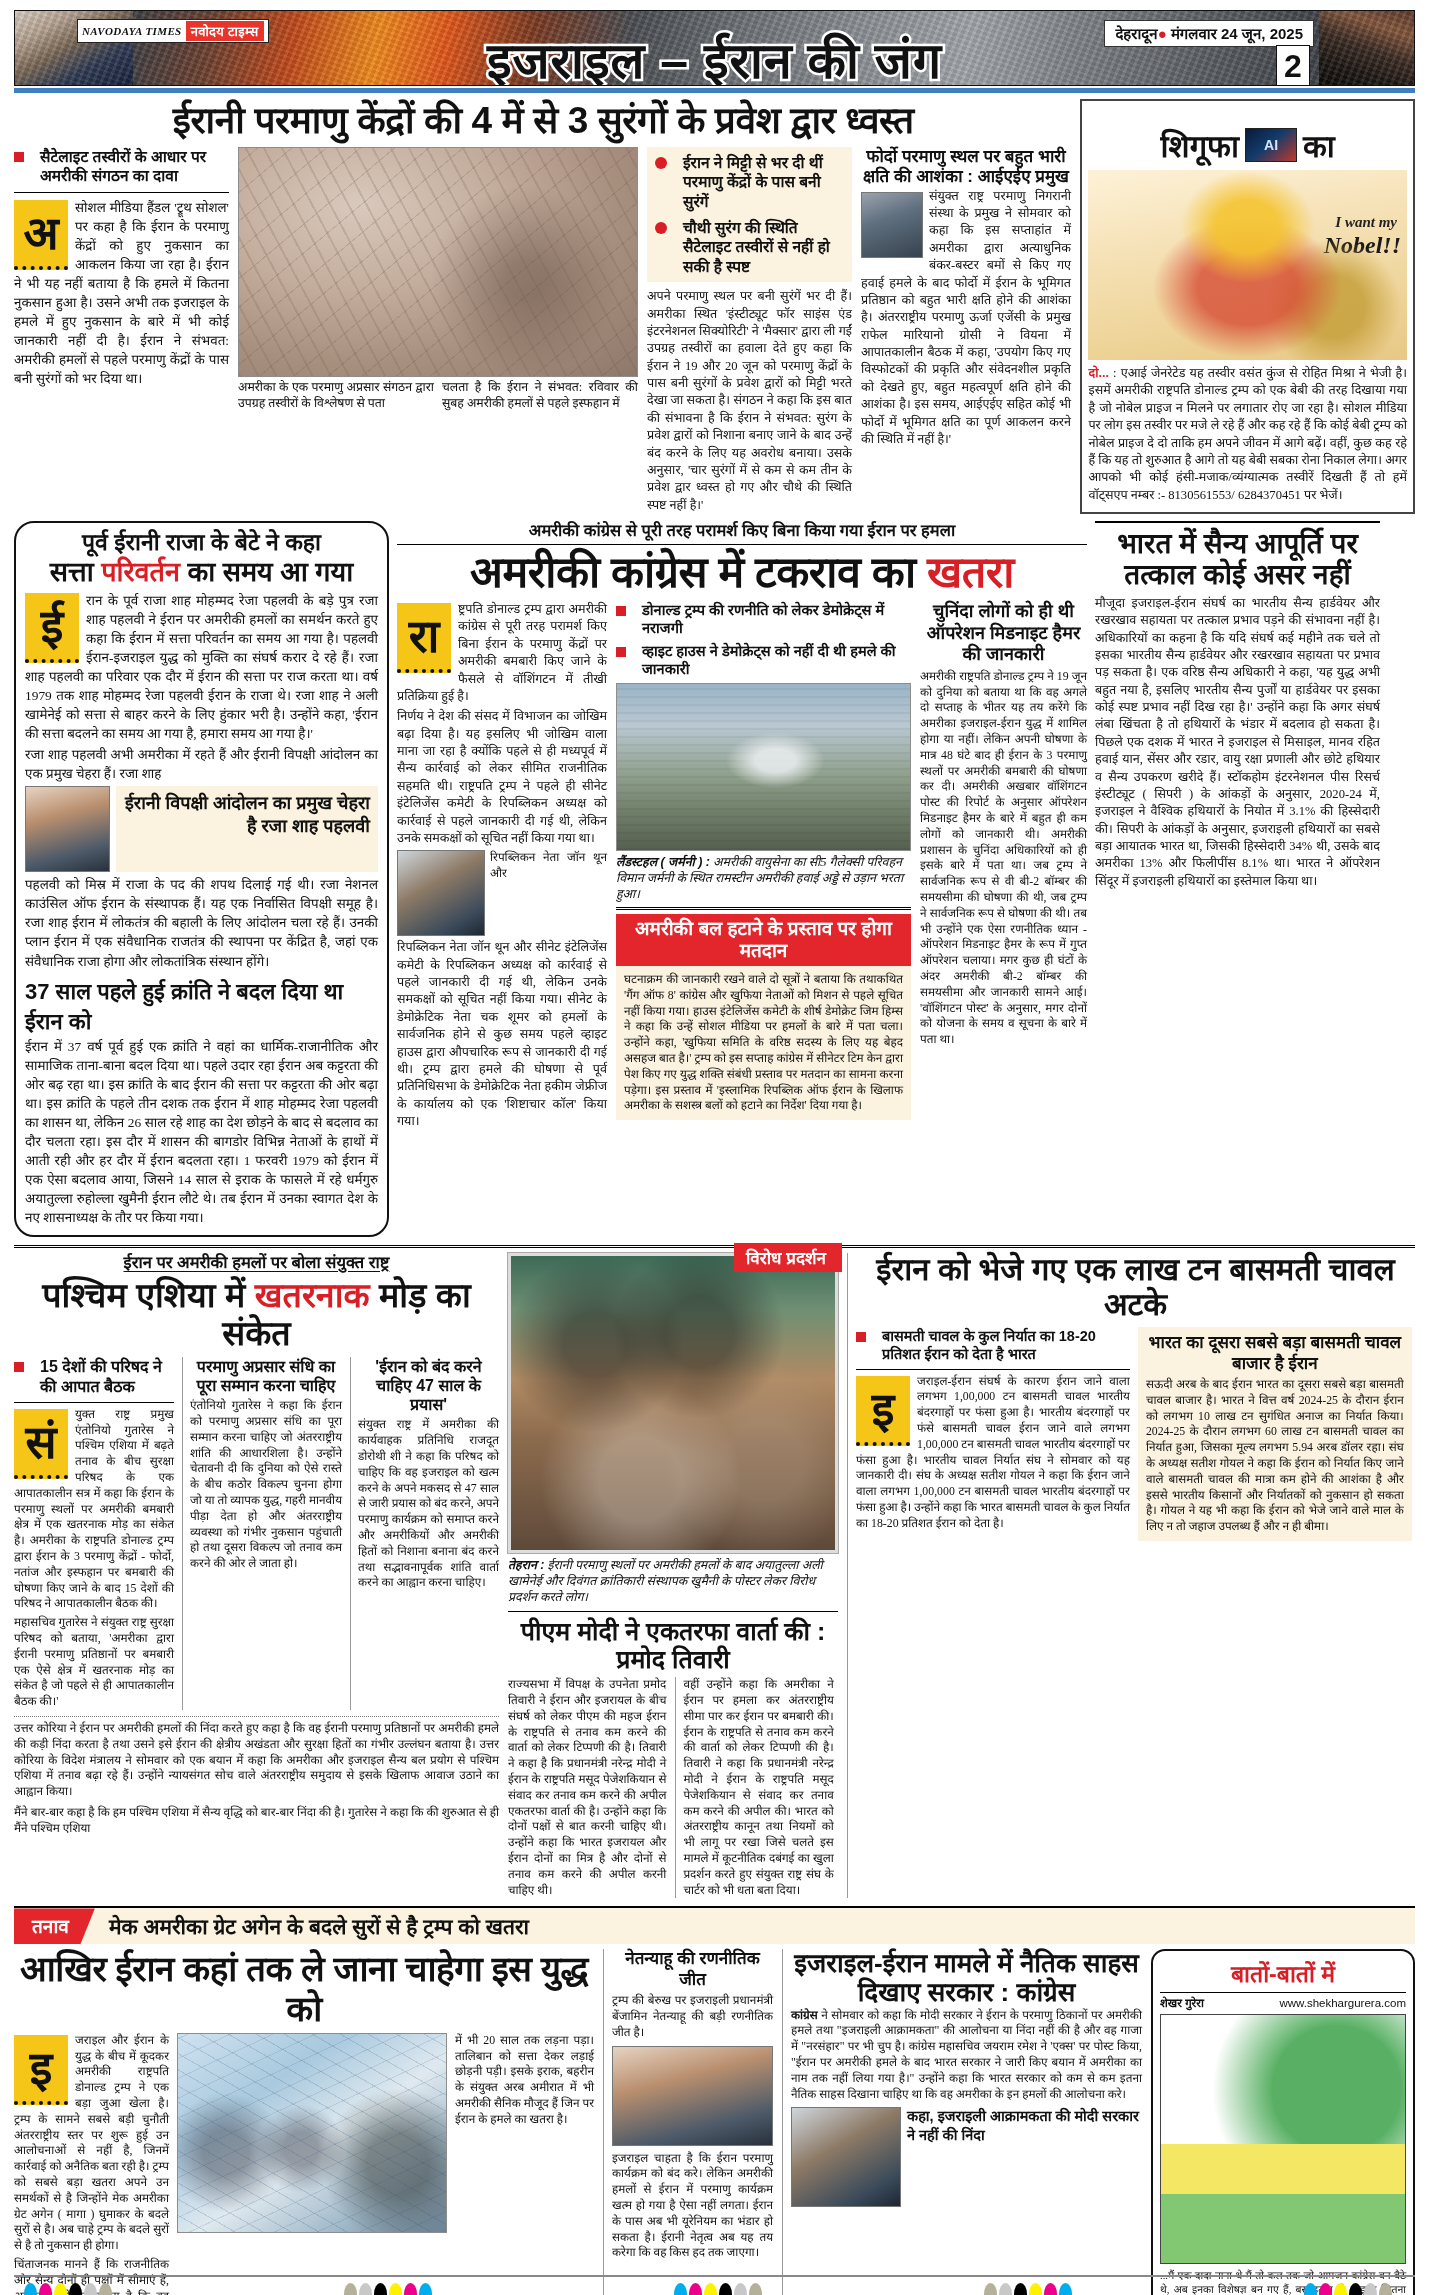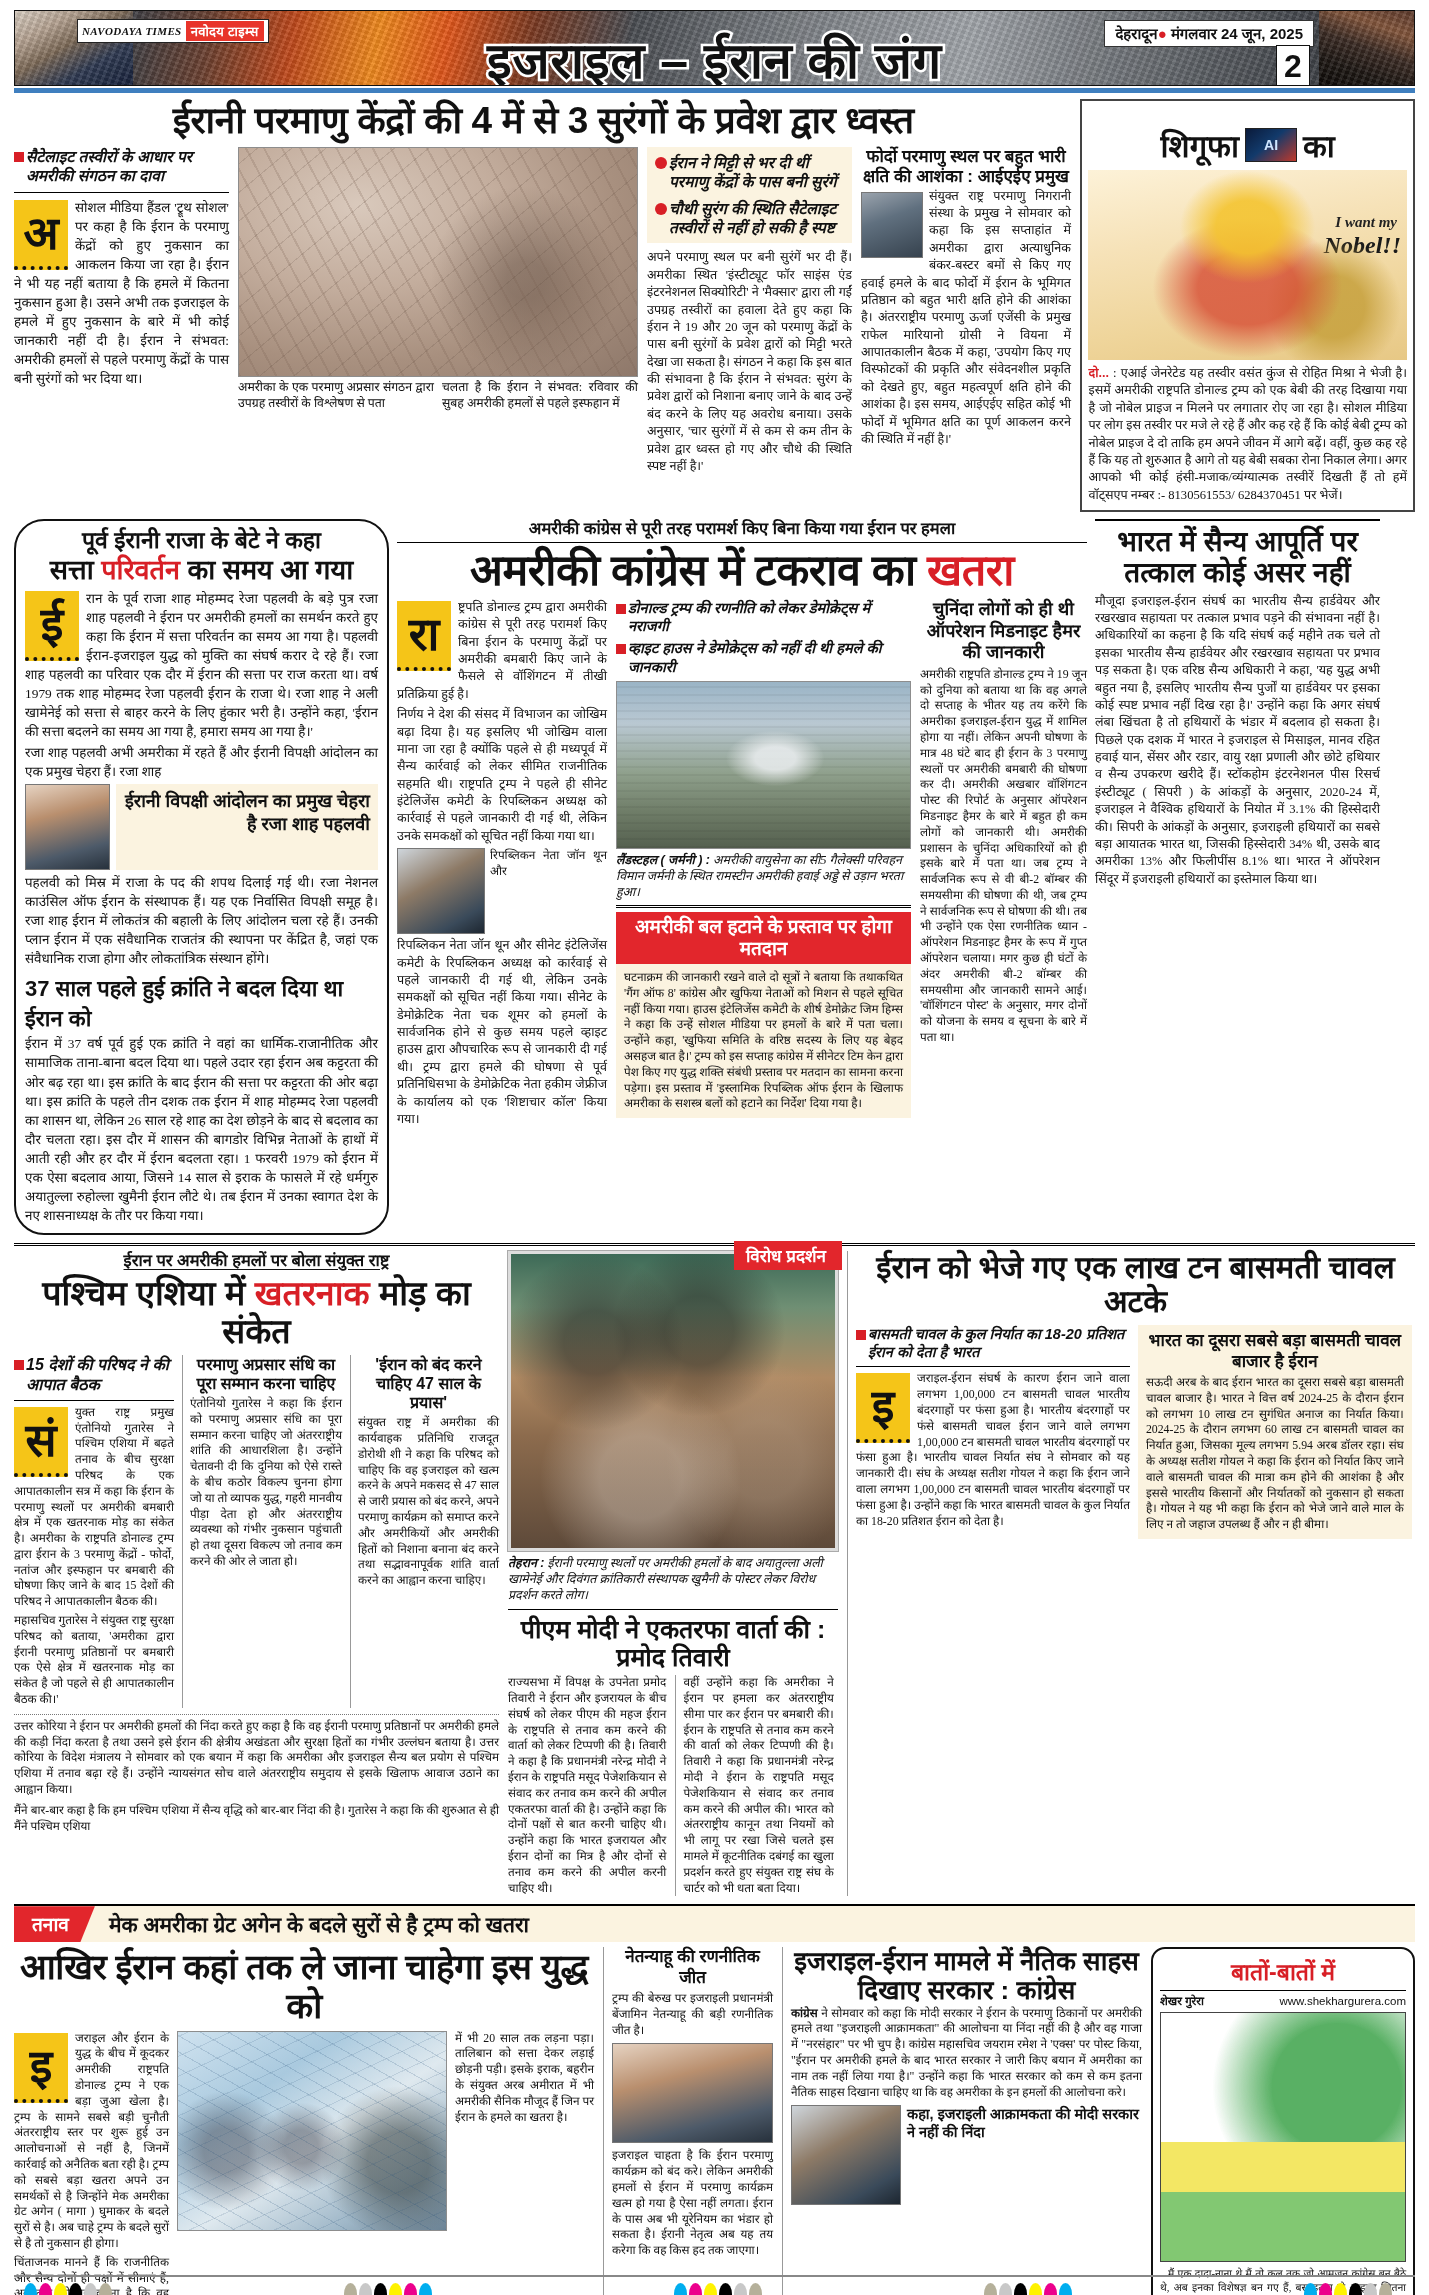--- a/index.html
+++ b/index.html
@@ -83,22 +83,22 @@
   .top-side { width:335px; border:2px solid #444; padding:23px 6px 6px 6px; }
 
   .h1-top{
     font-family:"Liberation Sans",sans-serif; font-weight:bold;
     font-size:37px; line-height:1.08; text-align:center; margin:2px 0 6px 0;
     letter-spacing:-.4px;
   }
   .topcols{ display:flex; gap:9px; }
   .tc1{ width:215px; } .tc2{ width:400px; } .tc3{ width:205px; } .tc4{ width:210px; }
 
-  .bullet-lead{ display:flex; gap:2px; font-family:"Liberation Sans",sans-serif;
-    font-weight:bold; font-size:15.5px; line-height:1.25;font-style:italic; }
+  .bullet-lead{ display:flex; gap:16px; font-family:"Liberation Sans",sans-serif;
+    font-weight:bold; font-size:15.5px; line-height:1.25; }
   .sq{ width:10px;height:10px;background:#d81f26; flex:0 0 10px; margin-top:5px; }
   .dot-r{ width:12px;height:12px;border-radius:50%;background:#d81f26; flex:0 0 12px; margin-top:4px; }
 
   .dropcap{
     float:left; width:54px; height:70px; background:#f5c518; color:#111;
     font-family:"Liberation Sans",sans-serif; font-weight:bold; font-size:46px;
     display:flex; align-items:center; justify-content:center;
     margin:2px 7px 0 0; line-height:1;
     border-bottom:4px dotted #111;
   }
@@ -118,21 +118,21 @@
     content:""; position:absolute; inset:0;
     background:
       repeating-linear-gradient(62deg, rgba(120,95,80,.22) 0 2px, transparent 2px 16px),
       repeating-linear-gradient(-40deg, rgba(90,70,58,.18) 0 1px, transparent 1px 22px),
       radial-gradient(circle at 72% 58%, rgba(70,52,42,.35) 0 6%, transparent 30%);
   }
   .tintbox{ background:#fbf3e0; padding:6px 8px; }
 
   
   .mid-wrap{ display:flex; gap:8px; margin-top:7px; }
-  .roundbox{ border:2px solid #111; border-radius:30px; padding:7px 9px 8px 9px; }
+  .roundbox{ border:2px solid #111; border-radius:20px; padding:7px 9px 8px 9px; }
 
   .h2{
     font-family:"Liberation Sans",sans-serif; font-weight:bold;
     font-size:25px; line-height:1.12; text-align:center;
   }
   .h2.big{ font-size:43px; letter-spacing:-.5px; }
   .kicker{
     font-family:"Liberation Sans",sans-serif; font-weight:bold;
     font-size:16.5px; text-align:center; line-height:1.2;
   }

